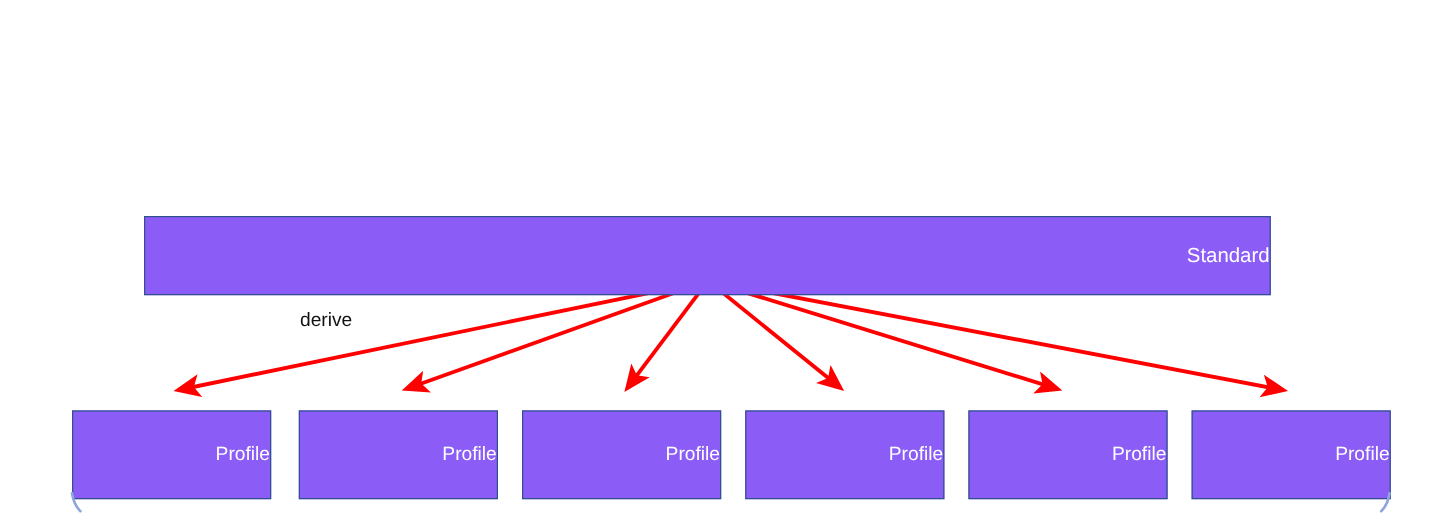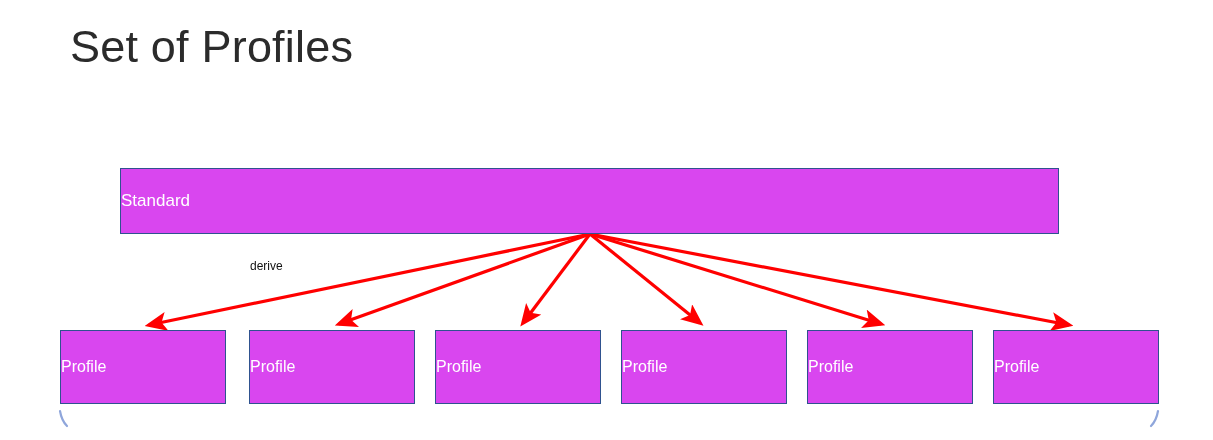--- a/index.html
+++ b/index.html
@@ -25,48 +25,49 @@
     font-size: 45px;
     font-weight: 400;
     color: #2b2b2b;
     letter-spacing: 0.2px;
     line-height: 1.1;
     white-space: nowrap;
   }
   .node-box {
     position: absolute;
     box-sizing: border-box;
-    background: #d946ef;
+    background: #8b5cf6;
     border: 1px solid #2F528F;
     display: flex;
     align-items: center;
-    justify-content: flex-start;
+    justify-content: flex-end;
     color: #ffffff;
     font-family: "Liberation Sans", sans-serif;
     font-weight: 400;
+    margin-top: 12px;
   }
   #standard-box {
     left: 120px;
     top: 168px;
     width: 939px;
     height: 66px;
     font-size: 17px;
   }
   .profile-box {
     top: 330px;
     width: 166px;
     height: 74px;
     font-size: 16px;
   }
   #derive-label {
     position: absolute;
     left: 250px;
     top: 259px;
     font-family: "Liberation Sans", sans-serif;
-    font-size: 12px;
+    font-size: 16px;
     color: #111111;
     white-space: nowrap;
   }
   #arrow-layer {
     position: absolute;
     left: 0;
     top: 0;
     width: 1213px;
     height: 440px;
     pointer-events: none;
@@ -78,21 +79,20 @@
     width: 1213px;
     height: 440px;
     pointer-events: none;
   }
 </style>
 </head>
 <body>
 
 <div id="slide">
 
-  <div id="slide-title">Set of Profiles</div>
 
   <svg id="arrow-layer" viewBox="0 0 1213 440" xmlns="http://www.w3.org/2000/svg">
     <defs>
       <marker id="redhead" markerWidth="7" markerHeight="7" refX="5.6" refY="3" orient="auto" markerUnits="strokeWidth">
         <path d="M0,0 L7,3 L0,6 L1.6,3 z" fill="#FF0000"></path>
       </marker>
     </defs>
     <g stroke="#FF0000" stroke-width="3.2" fill="none" marker-end="url(#redhead)">
       <line x1="590" y1="234" x2="149" y2="325"></line>
       <line x1="590" y1="234" x2="339" y2="324"></line>

